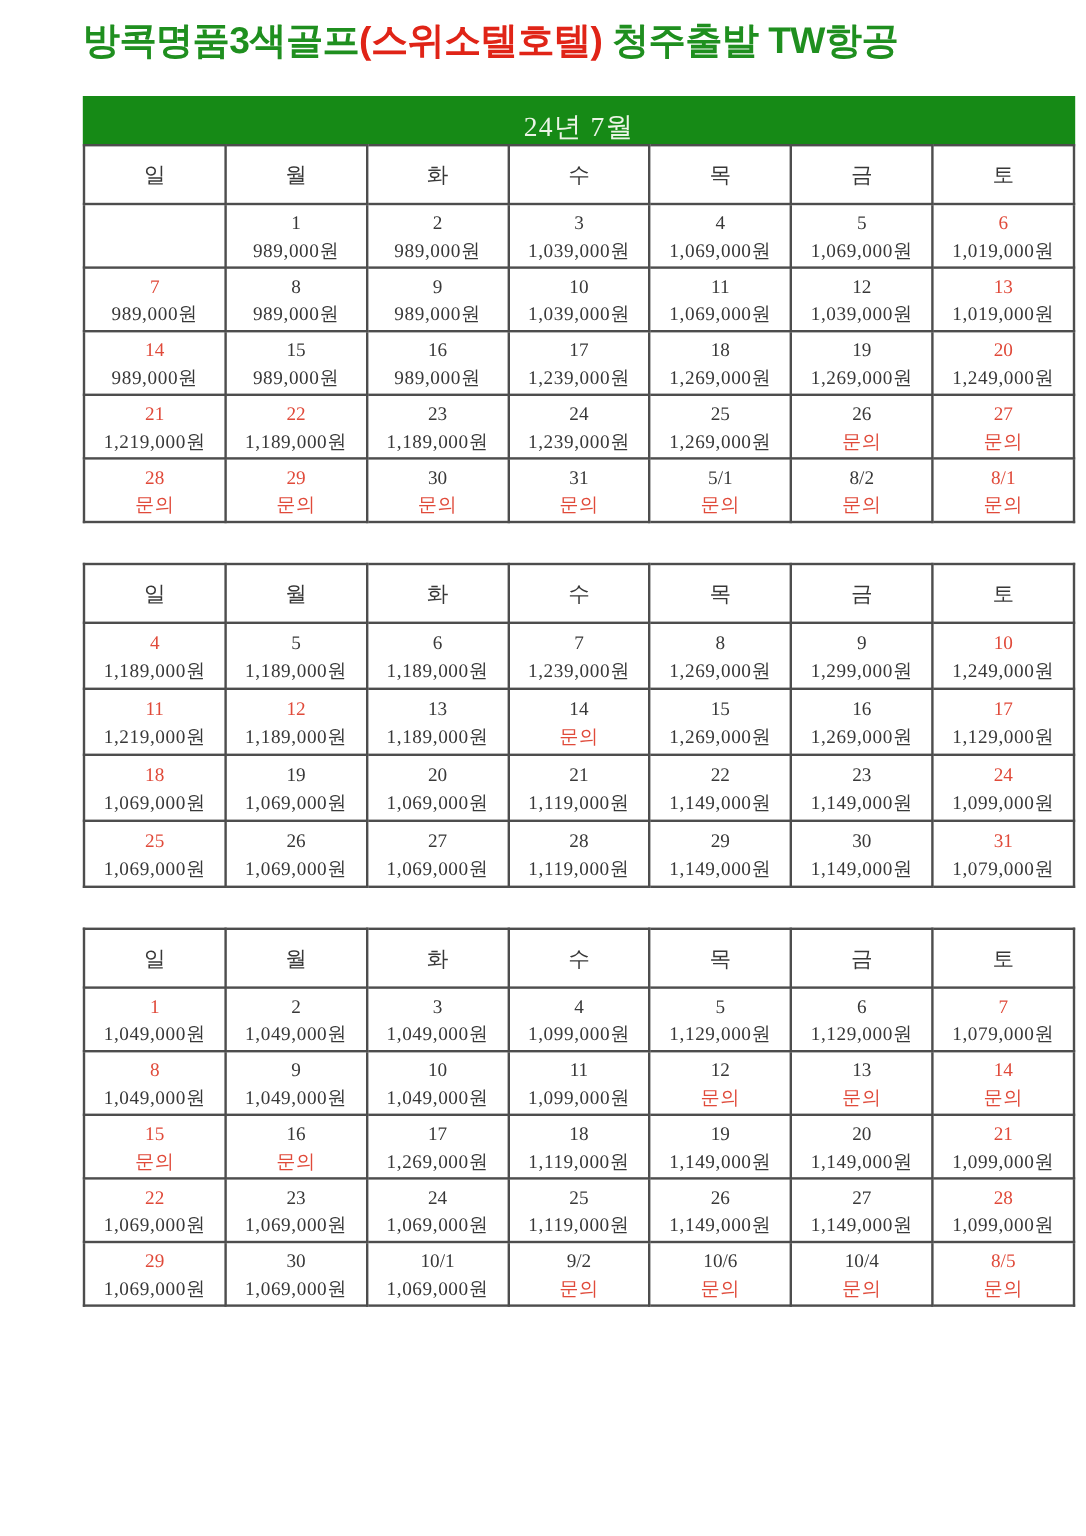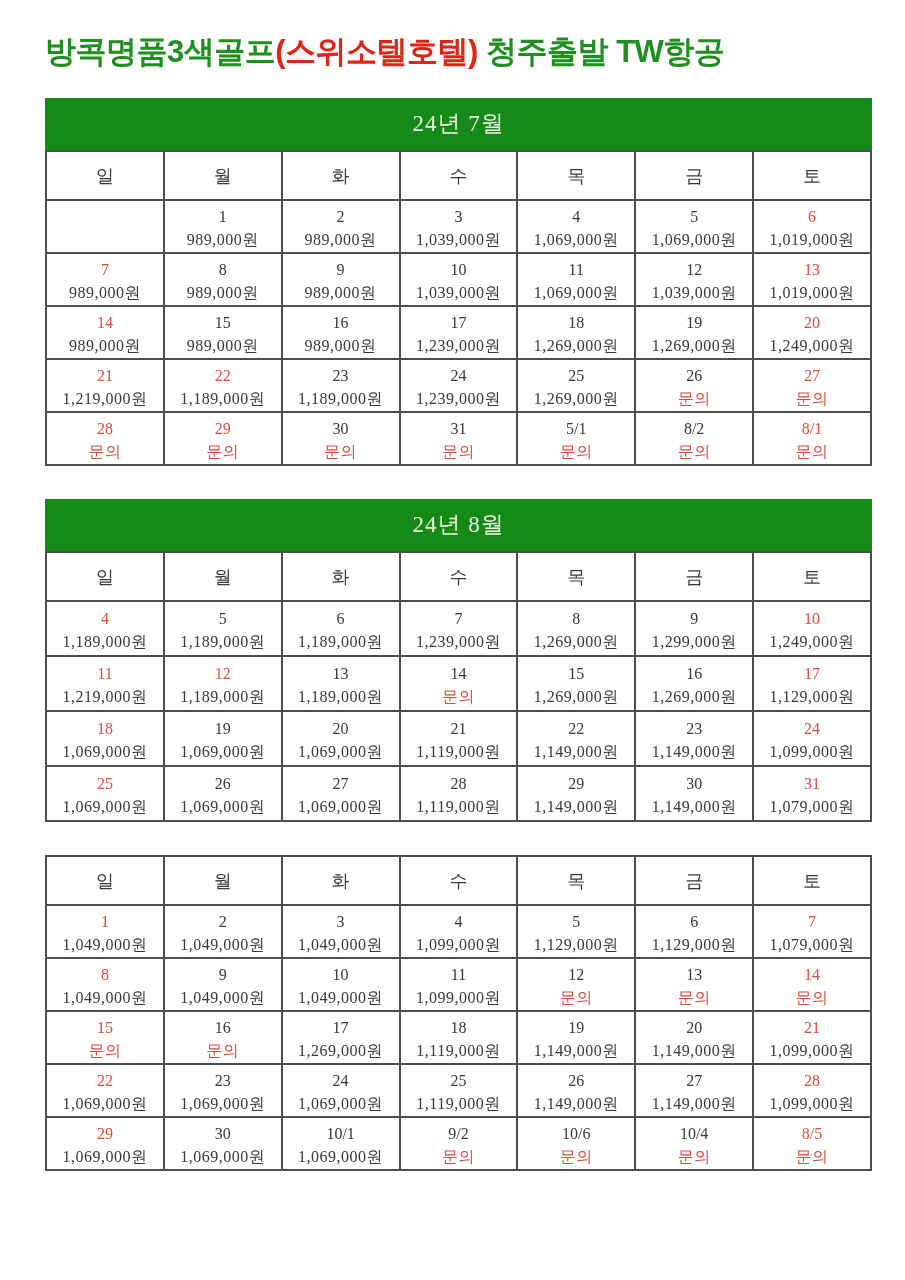--- a/index.html
+++ b/index.html
@@ -12,36 +12,36 @@
     --border:#4d4d4d;
   }
   *{box-sizing:border-box;}
   html,body{margin:0;padding:0;}
   body{
     width:905px;height:1280px;
     background:#ffffff;
     font-family:"Liberation Serif", serif;
     color:var(--text-dark);
   }
-  .page{padding-top:32px;}
+  .page{padding-top:14px;margin-left:24px;}
   .title{
     margin:0 0 0 45px;
     font-family:"Liberation Sans", sans-serif;
     font-weight:bold;
     font-size:31px;
     line-height:40px;
     letter-spacing:-0.5px;
     white-space:pre;
   }
   .title .g{color:var(--title-green);}
   .title .r{color:var(--title-red);}
   .month{margin:26px 0 0 45px;width:827px;}
   .month.gap{margin-top:33px;}
   .band{
-    width:100%;height:52px;
+    width:100%;height:40px;
     background:var(--band-green);
     color:var(--band-text);
     font-size:23px;
     line-height:52px;
     text-align:center;
     letter-spacing:1px;
   }
   table.cal{
     width:100%;
     border-collapse:collapse;
@@ -235,21 +235,20 @@
             <td>
               <div class="d red">8/1</div>
               <div class="p red">문의</div>
             </td>
           </tr>
         </tbody>
       </table>
   </section>
 
   <section class="month gap month-aug">
-    <div class="band">24년 8월</div>
     <table class="cal">
         <thead>
           <tr>
             <th class="red">일</th>
             <th>월</th>
             <th>화</th>
             <th>수</th>
             <th>목</th>
             <th>금</th>
             <th class="red">토</th>

